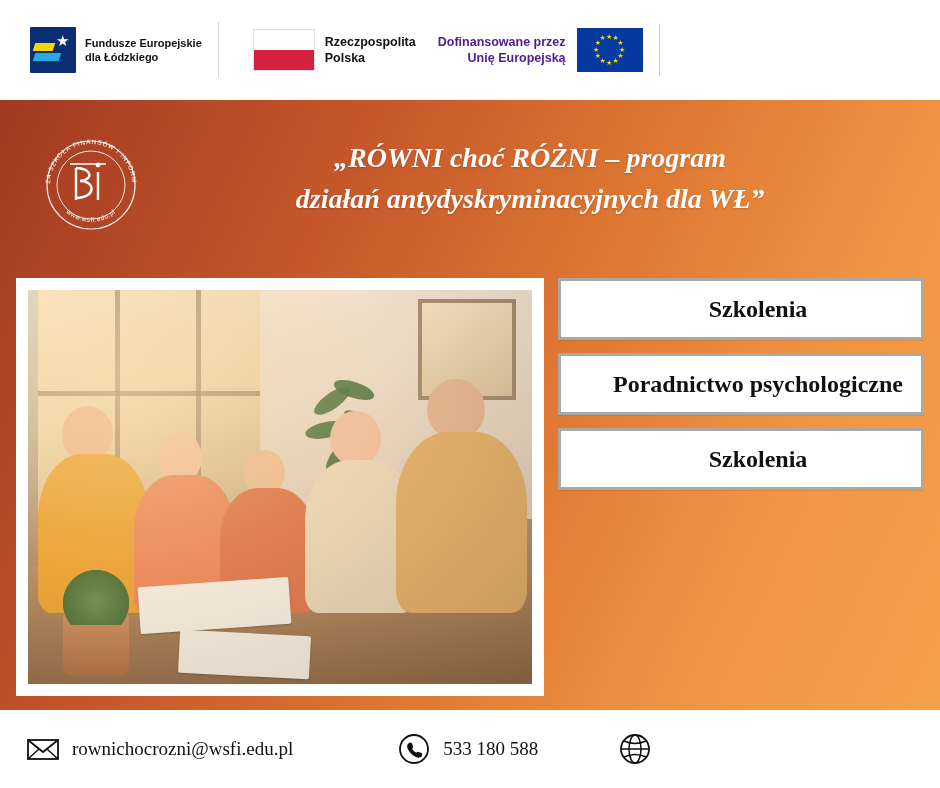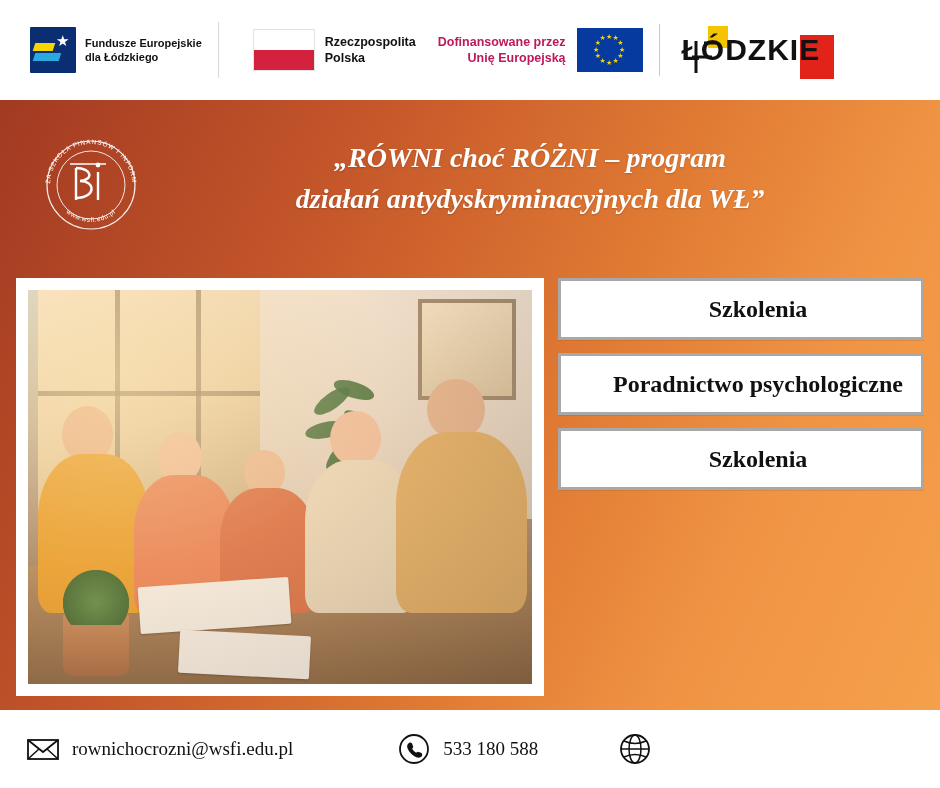--- a/index.html
+++ b/index.html
@@ -74,21 +74,21 @@
   .rp-text {
     font-family: "Liberation Sans", sans-serif;
     font-size: 12.5px; font-weight: bold; color: #111;
     line-height: 1.28;
   }
 
   
   .eu-logo { display: flex; align-items: center; gap: 11px; margin-left: 22px; }
   .eu-text {
     font-family: "Liberation Sans", sans-serif;
-    font-size: 12.5px; font-weight: bold; color: #be185d;
+    font-size: 12.5px; font-weight: bold; color: #4c1d95;
     line-height: 1.28; text-align: right;
   }
   .eu-flag {
     width: 66px; height: 44px;
     background: #063a9e;
     position: relative;
   }
   .eu-stars {
     position: absolute; inset: 0;
   }
@@ -324,30 +324,20 @@
           <span style="left: 18.2417px; top: 25px;">★</span>
           <span style="left: 16.5px; top: 18.5px;">★</span>
           <span style="left: 18.2417px; top: 12px;">★</span>
           <span style="left: 23px; top: 7.24167px;">★</span>
         </div>
     </div>
   </div>
 
   <div class="divider-v"></div>
 
-  <div class="lodz-logo logo-block">
-    <div class="lodz-yellow"></div>
-    <div class="lodz-red"></div>
-    <svg class="lodz-mark" viewBox="0 0 30 40">
-      <line x1="6" y1="4" x2="6" y2="36" stroke="#111" stroke-width="3"></line>
-      <line x1="2" y1="20" x2="22" y2="20" stroke="#111" stroke-width="3"></line>
-      <line x1="14" y1="6" x2="26" y2="6" stroke="#111" stroke-width="3"></line>
-    </svg>
-    <div class="lodz-word">ŁÓDZKIE</div>
-  </div>
 </div>
 
 <div class="main-panel">
 
   <div class="wsfi-seal">
     <svg viewBox="0 0 110 110" width="110" height="110">
       <defs>
         <path id="ringTop" d="M 14,55 A 41,41 0 0 1 96,55"></path>
         <path id="ringBot" d="M 18,55 A 37,37 0 0 0 92,55"></path>
       </defs>

